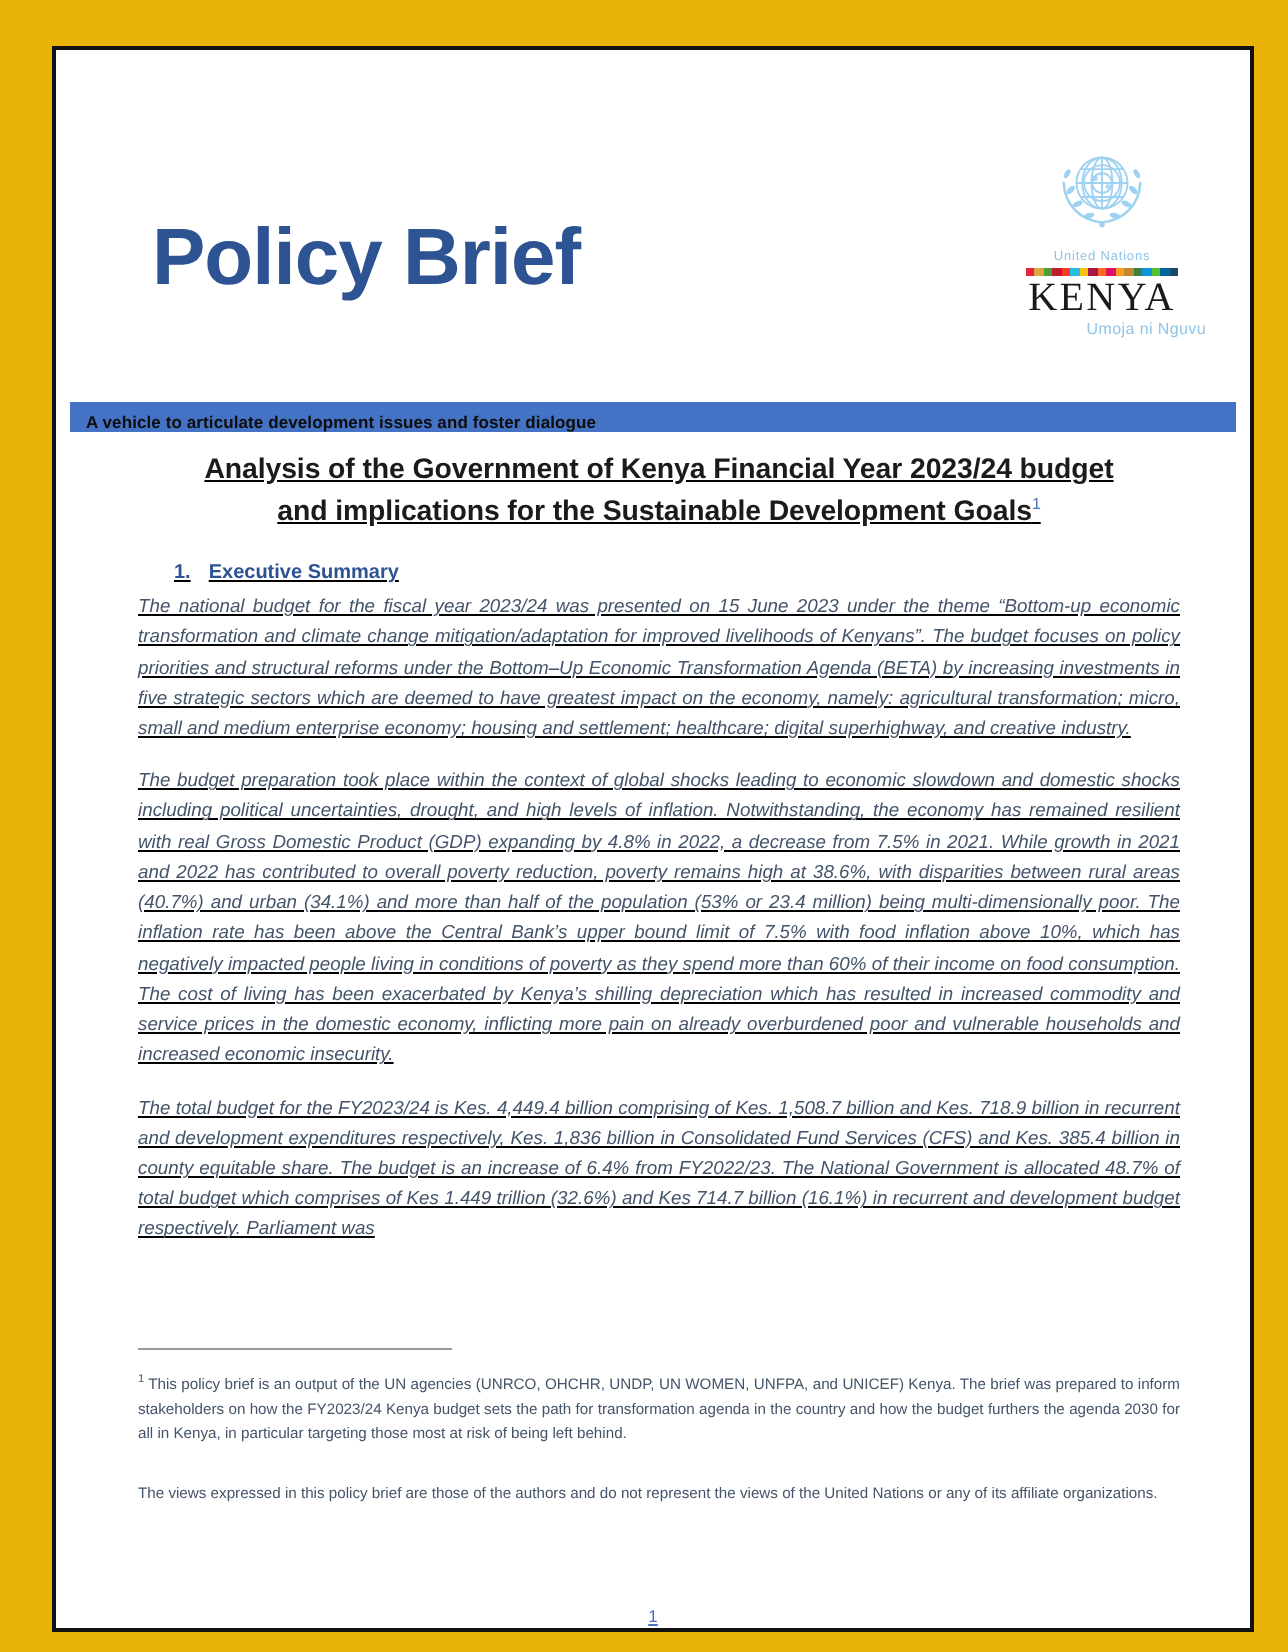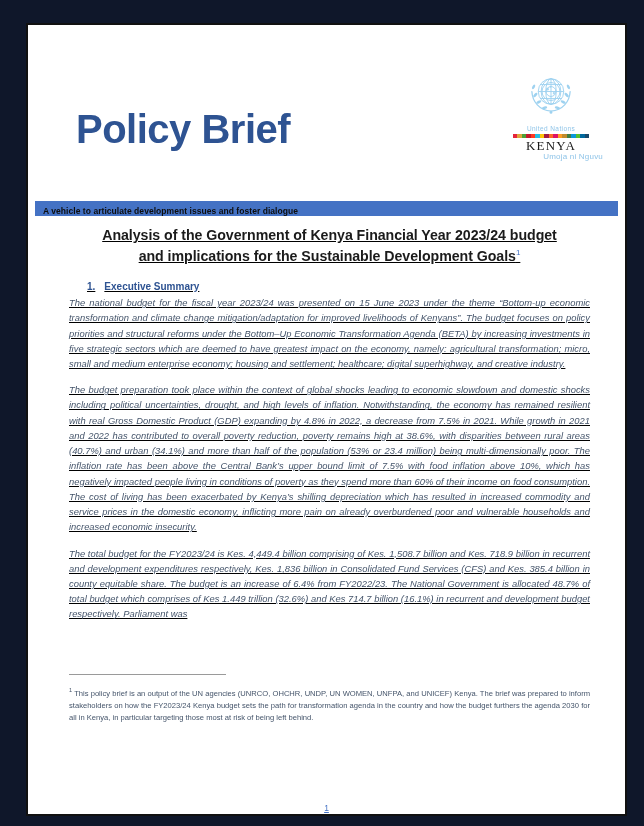--- a/index.html
+++ b/index.html
@@ -13,21 +13,21 @@
     font-family: "Liberation Sans", sans-serif;
     overflow: hidden;
     position: relative;
   }
 
   .page-sheet {
     position: absolute;
     left: 0; top: 0;
     width: 644px;
     height: 826px;
-    background: #0f172a;
+    background: #eab308;
   }
 
   
   .page-border {
     position: absolute;
     left: 26px;
     top: 23px;
     width: 601px;
     height: 793px;
     border: 2px solid #111111;
@@ -86,21 +86,21 @@
   }
   .logo-sdg-bar {
     width: 76px;
     height: 4px;
     margin: 1.5px auto 0 auto;
     display: flex;
   }
   .logo-sdg-bar span { flex: 1 1 auto; height: 100%; }
   .logo-kenya {
     font-family: "Liberation Serif", serif;
-    font-size: 13px;
+    font-size: 20px;
     letter-spacing: 1.2px;
     color: #1a1a1a;
     line-height: 1.05;
     margin-top: 1px;
   }
   .logo-motto {
     font-family: "Liberation Sans", sans-serif;
     font-size: 8px;
     letter-spacing: 0.2px;
     color: #8fc4e8;
@@ -331,19 +331,20 @@
         </div>
 
         <p class="body-par">The national budget for the fiscal year 2023/24 was presented on 15 June 2023 under the theme “Bottom-up economic transformation and climate change mitigation/adaptation for improved livelihoods of Kenyans”. The budget focuses on policy priorities and structural reforms under the Bottom–Up Economic Transformation Agenda (BETA) by increasing investments in five strategic sectors which are deemed to have greatest impact on the economy, namely: agricultural transformation; micro, small and medium enterprise economy; housing and settlement; healthcare; digital superhighway, and creative industry.</p>
         <p class="body-par">The budget preparation took place within the context of global shocks leading to economic slowdown and domestic shocks including political uncertainties, drought, and high levels of inflation. Notwithstanding, the economy has remained resilient with real Gross Domestic Product (GDP) expanding by 4.8% in 2022, a decrease from 7.5% in 2021. While growth in 2021 and 2022 has contributed to overall poverty reduction, poverty remains high at 38.6%, with disparities between rural areas (40.7%) and urban (34.1%) and more than half of the population (53% or 23.4 million) being multi-dimensionally poor. The inflation rate has been above the Central Bank’s upper bound limit of 7.5% with food inflation above 10%, which has negatively impacted people living in conditions of poverty as they spend more than 60% of their income on food consumption. The cost of living has been exacerbated by Kenya’s shilling depreciation which has resulted in increased commodity and service prices in the domestic economy, inflicting more pain on already overburdened poor and vulnerable households and increased economic insecurity.</p>
         <p class="body-par">The total budget for the FY2023/24 is Kes. 4,449.4 billion comprising of Kes. 1,508.7 billion and Kes. 718.9 billion in recurrent and development expenditures respectively, Kes. 1,836 billion in Consolidated Fund Services (CFS) and Kes. 385.4 billion in county equitable share. The budget is an increase of 6.4% from FY2022/23. The National Government is allocated 48.7% of total budget which comprises of Kes 1.449 trillion (32.6%) and Kes 714.7 billion (16.1%) in recurrent and development budget respectively. Parliament was</p>
       </div>
 
       <div class="footnote-area">
         <div class="footnote-rule"></div>
         <p class="footnote-text"><sup>1</sup><span>This policy brief is an output of the UN agencies (UNRCO, OHCHR, UNDP, UN WOMEN, UNFPA, and UNICEF) Kenya. The brief was prepared to inform stakeholders on how the FY2023/24 Kenya budget sets the path for transformation agenda in the country and how the budget furthers the agenda 2030 for all in Kenya, in particular targeting those most at risk of being left behind.</span></p>
+        <p class="disclaimer">The views expressed in this policy brief are those of the authors and do not represent the views of the United Nations or any of its affiliate organizations.</p>
       </div>
 
       <div class="page-number">1</div>
 
     </div>
   </div>
 </div>
 
 </body></html>

